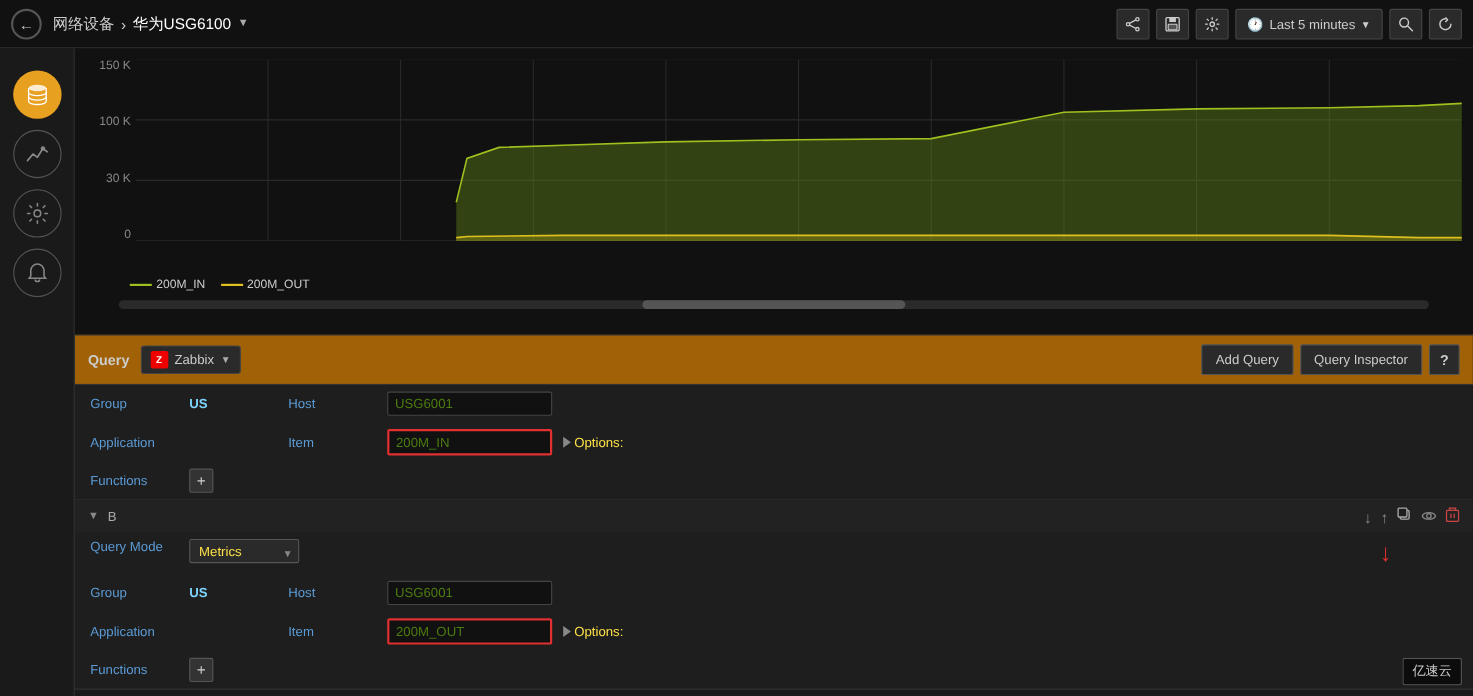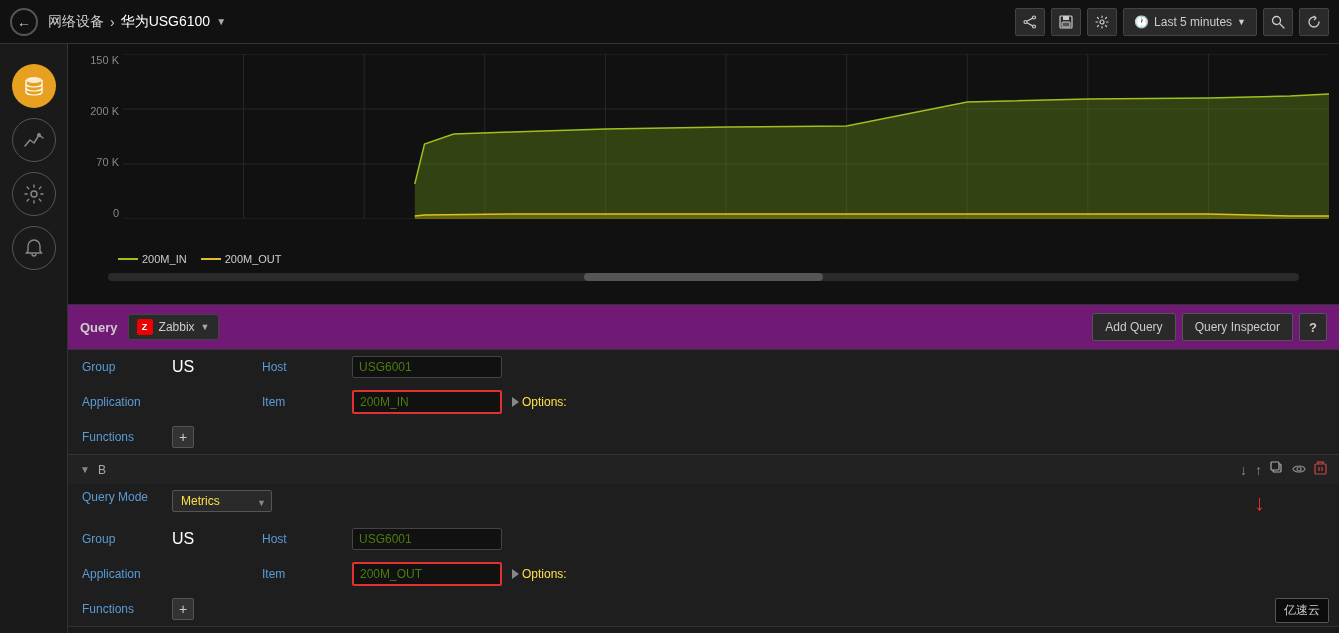--- a/index.html
+++ b/index.html
@@ -195,21 +195,21 @@
       margin-left: 68px;
       padding: 0;
     }
 
     
     .query-section {
       background: #1c1c1c;
       margin-top: 0;
     }
     .query-header {
-      background: #701a75;
+      background: #a16207;
       display: flex;
       align-items: center;
       padding: 8px 12px;
       border-top: 1px solid #333;
       border-bottom: 1px solid #333;
       gap: 10px;
     }
     .query-label {
       color: #ccc;
       font-size: 13px;
@@ -290,23 +290,24 @@
       align-items: center;
       padding: 6px 14px;
       gap: 10px;
     }
     .field-label {
       color: #5b9bd5;
       min-width: 80px;
       font-size: 12px;
     }
     .field-value {
-      color: #ffffff;
-      font-size: 16px;
+      color: #7dd3fc;
+      font-size: 12px;
       min-width: 80px;
+      font-weight: bold;
     }
     .field-input {
       background: #111;
       border: 1px solid #444;
       border-radius: 2px;
       color: #4d7c0f;
       padding: 3px 6px;
       font-size: 12px;
       min-width: 140px;
     }
@@ -463,22 +464,22 @@
       </svg>
   </div>
 </div>
 
 <div class="main-content">
 
   <div class="chart-area">
     <div class="chart-inner">
       <div class="y-axis">
         <span class="y-label">150 K</span>
-        <span class="y-label">200 K</span>
-        <span class="y-label">70 K</span>
+        <span class="y-label">100 K</span>
+        <span class="y-label">30 K</span>
         <span class="y-label">0</span>
       </div>
       <div class="chart-body">
         <svg class="chart-svg" viewBox="0 0 1240 165" preserveAspectRatio="none">
 
           <line x1="0" y1="0" x2="1240" y2="0" stroke="#2a2a2a" stroke-width="1"></line>
           <line x1="0" y1="55" x2="1240" y2="55" stroke="#2a2a2a" stroke-width="1"></line>
           <line x1="0" y1="110" x2="1240" y2="110" stroke="#2a2a2a" stroke-width="1"></line>
           <line x1="0" y1="165" x2="1240" y2="165" stroke="#2a2a2a" stroke-width="1"></line>
 

